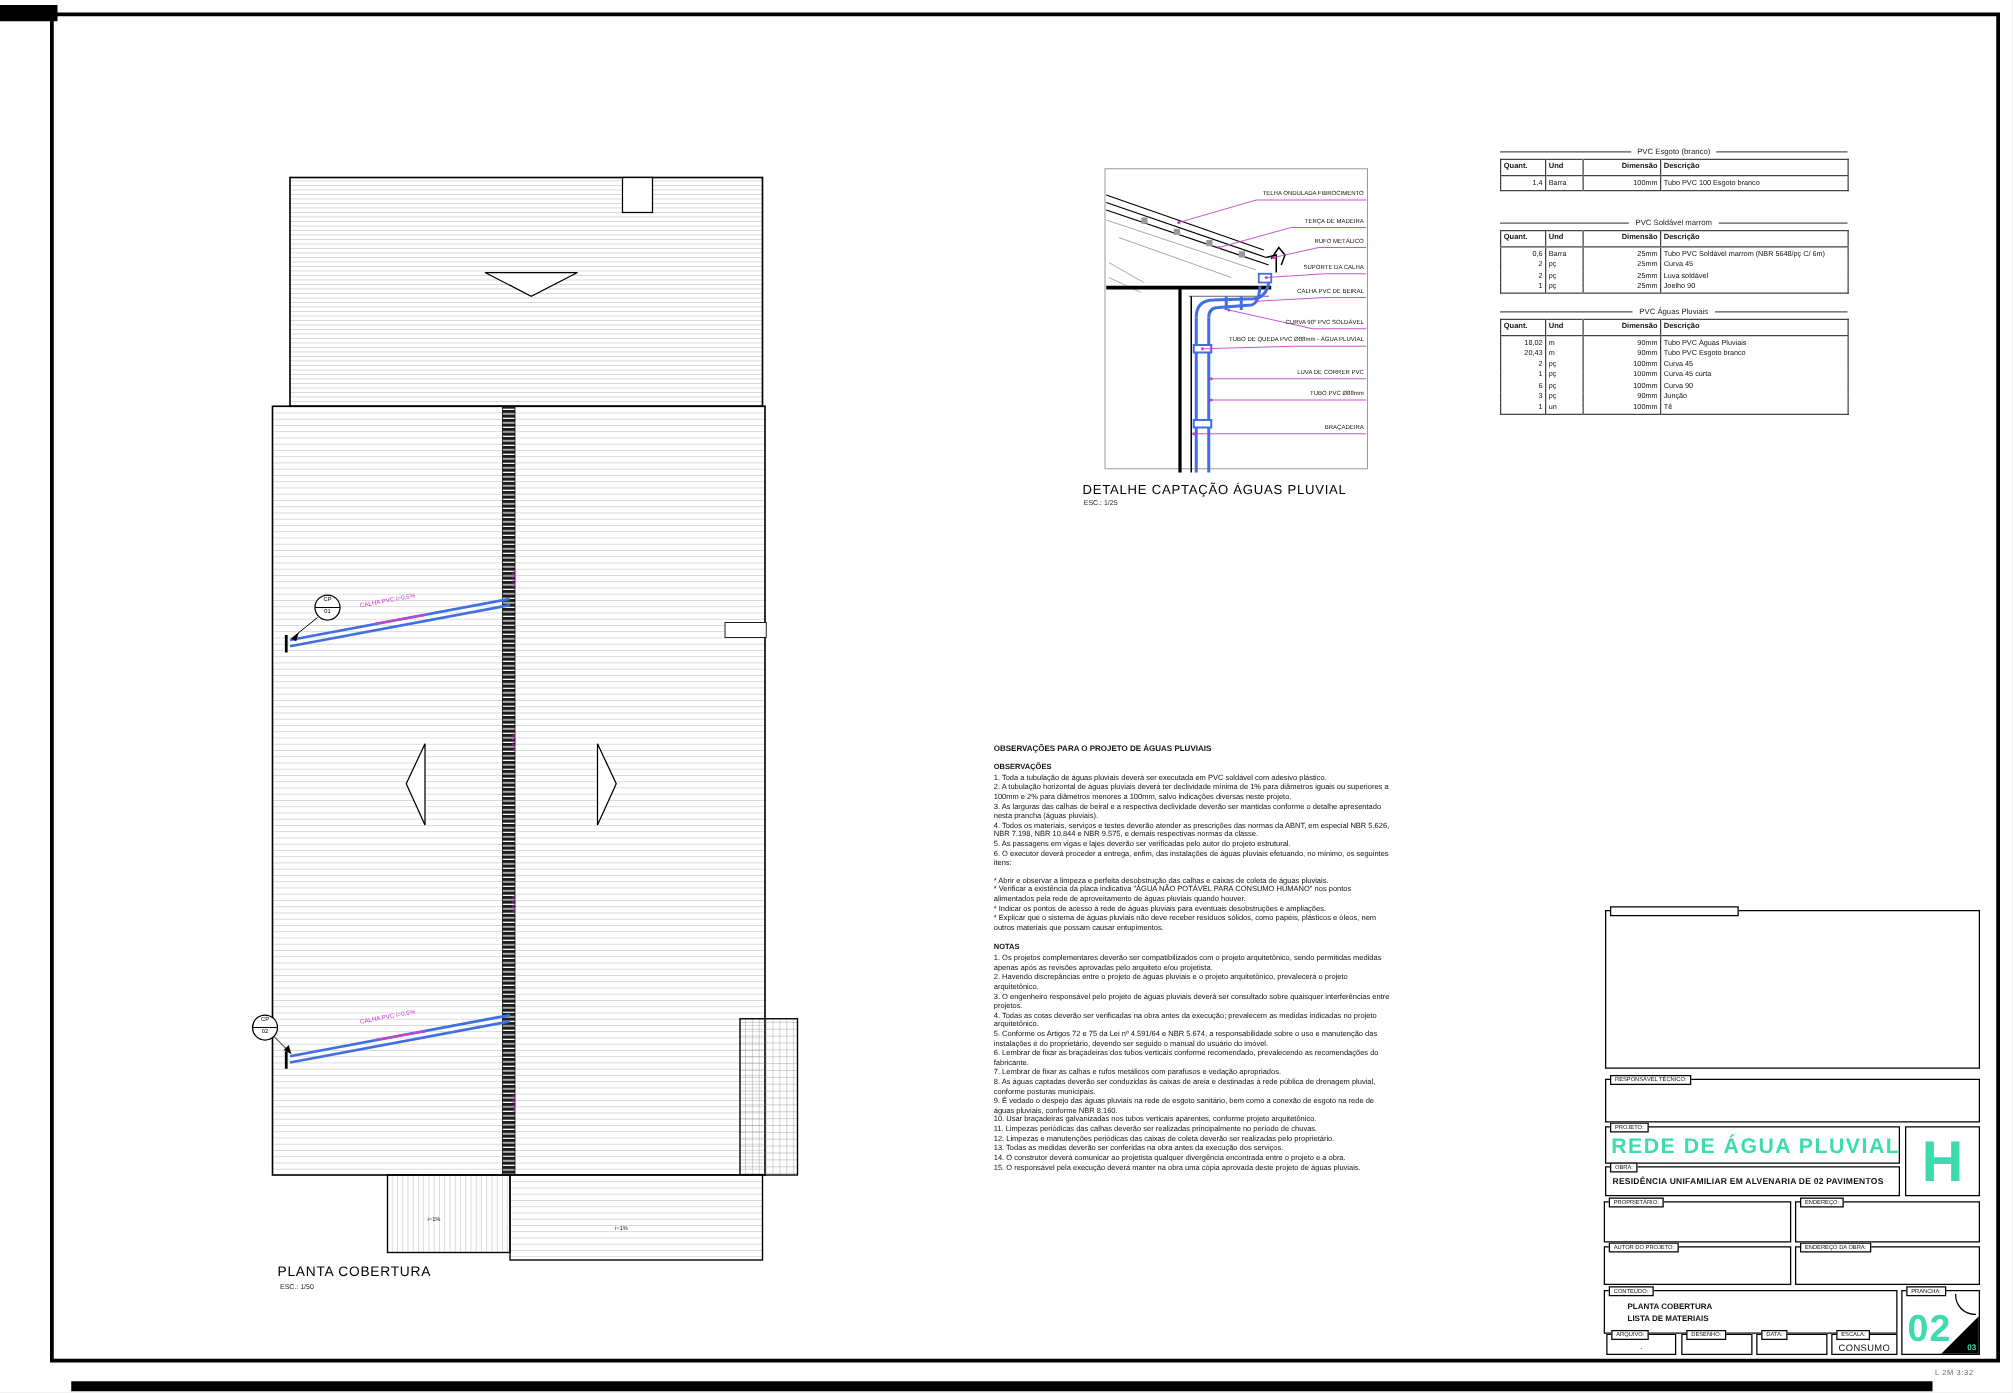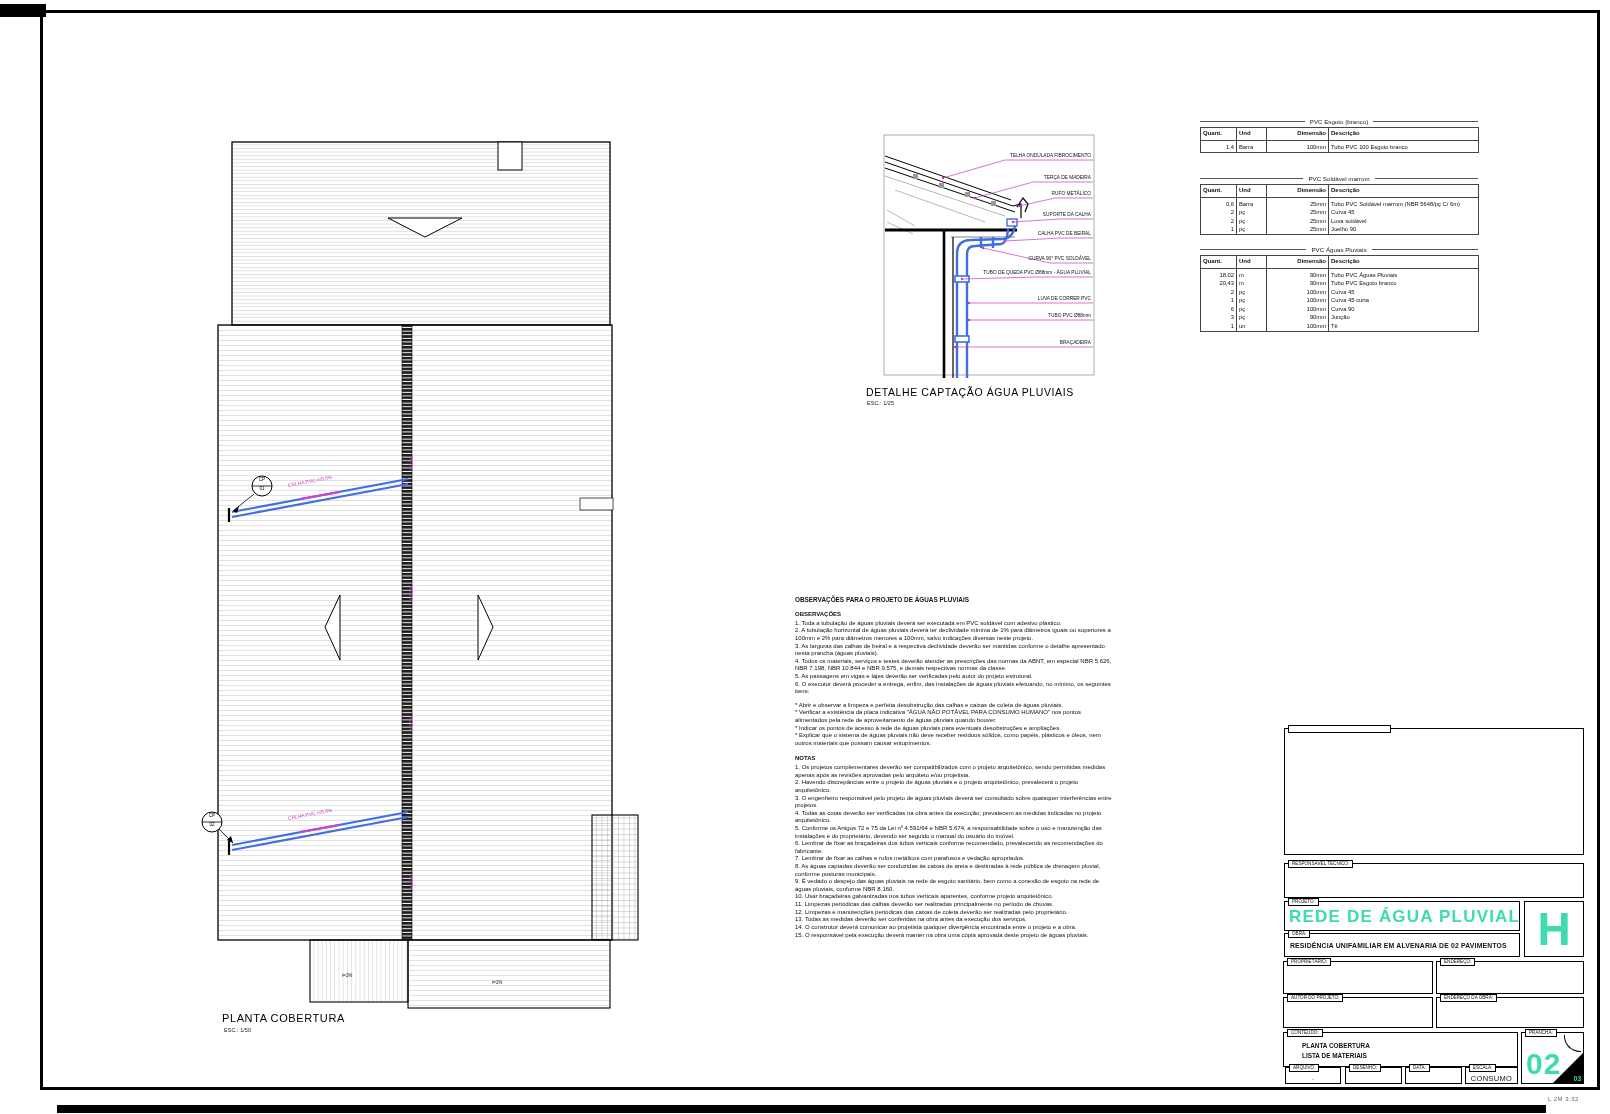--- a/index.html
+++ b/index.html
@@ -205,21 +205,21 @@
     <div class="lbl right" style="right:2px;top:61px">RUFO METÁLICO</div>
     <div class="lbl right" style="right:2px;top:82px">SUPORTE DA CALHA</div>
     <div class="lbl right" style="right:2px;top:101px">CALHA PVC DE BEIRAL</div>
     <div class="lbl right" style="right:2px;top:126px">CURVA 90° PVC SOLDÁVEL</div>
     <div class="lbl right" style="right:2px;top:140px">TUBO DE QUEDA PVC Ø88mm - ÁGUA PLUVIAL</div>
     <div class="lbl right" style="right:2px;top:166px">LUVA DE CORRER PVC</div>
     <div class="lbl right" style="right:2px;top:183px">TUBO PVC Ø88mm</div>
     <div class="lbl right" style="right:2px;top:210px">BRAÇADEIRA</div>
   </div>
 
-  <div class="draw-title" style="left:866px;top:386px;font-size:10.5px">DETALHE CAPTAÇÃO ÁGUA PLUVIAIS</div>
+  <div class="draw-title" style="left:866px;top:386px;font-size:10.5px">DETALHE CAPTAÇÃO ÁGUAS PLUVIAL</div>
   <div class="draw-scale" style="left:867px;top:400px">ESC.: 1/25</div>
 
   <div class="tbl" style="left:1200px;top:118px">
     <div class="tbl-title">
         <span class="rule"></span>
         <span class="t">PVC Esgoto (branco)</span>
         <span class="rule"></span>
       </div>
     <table>
       <colgroup>

